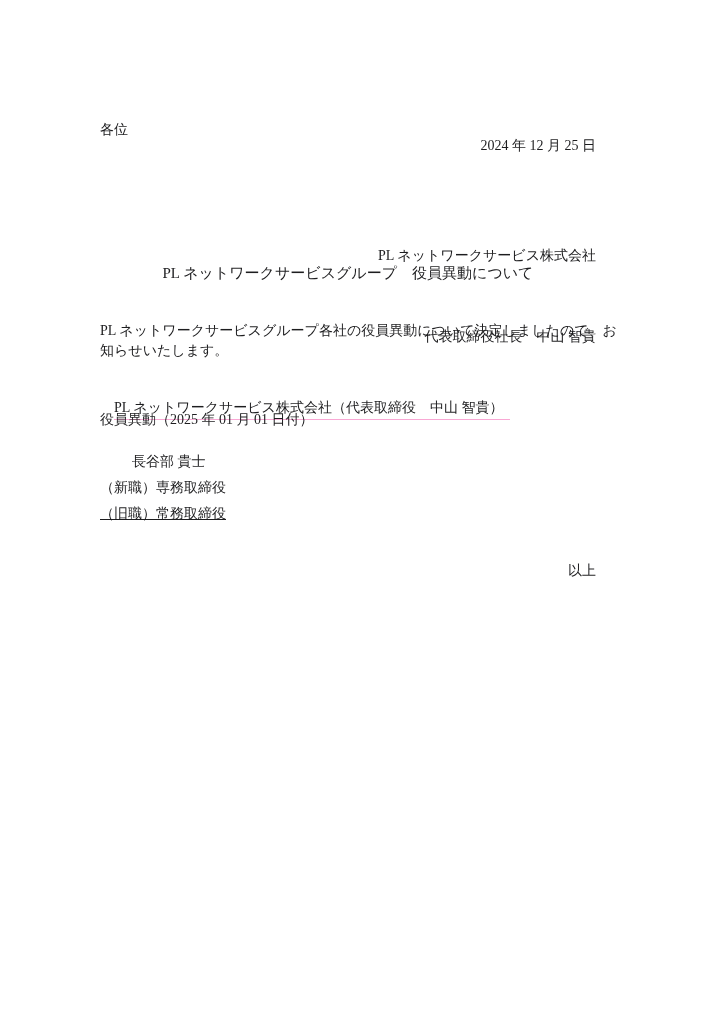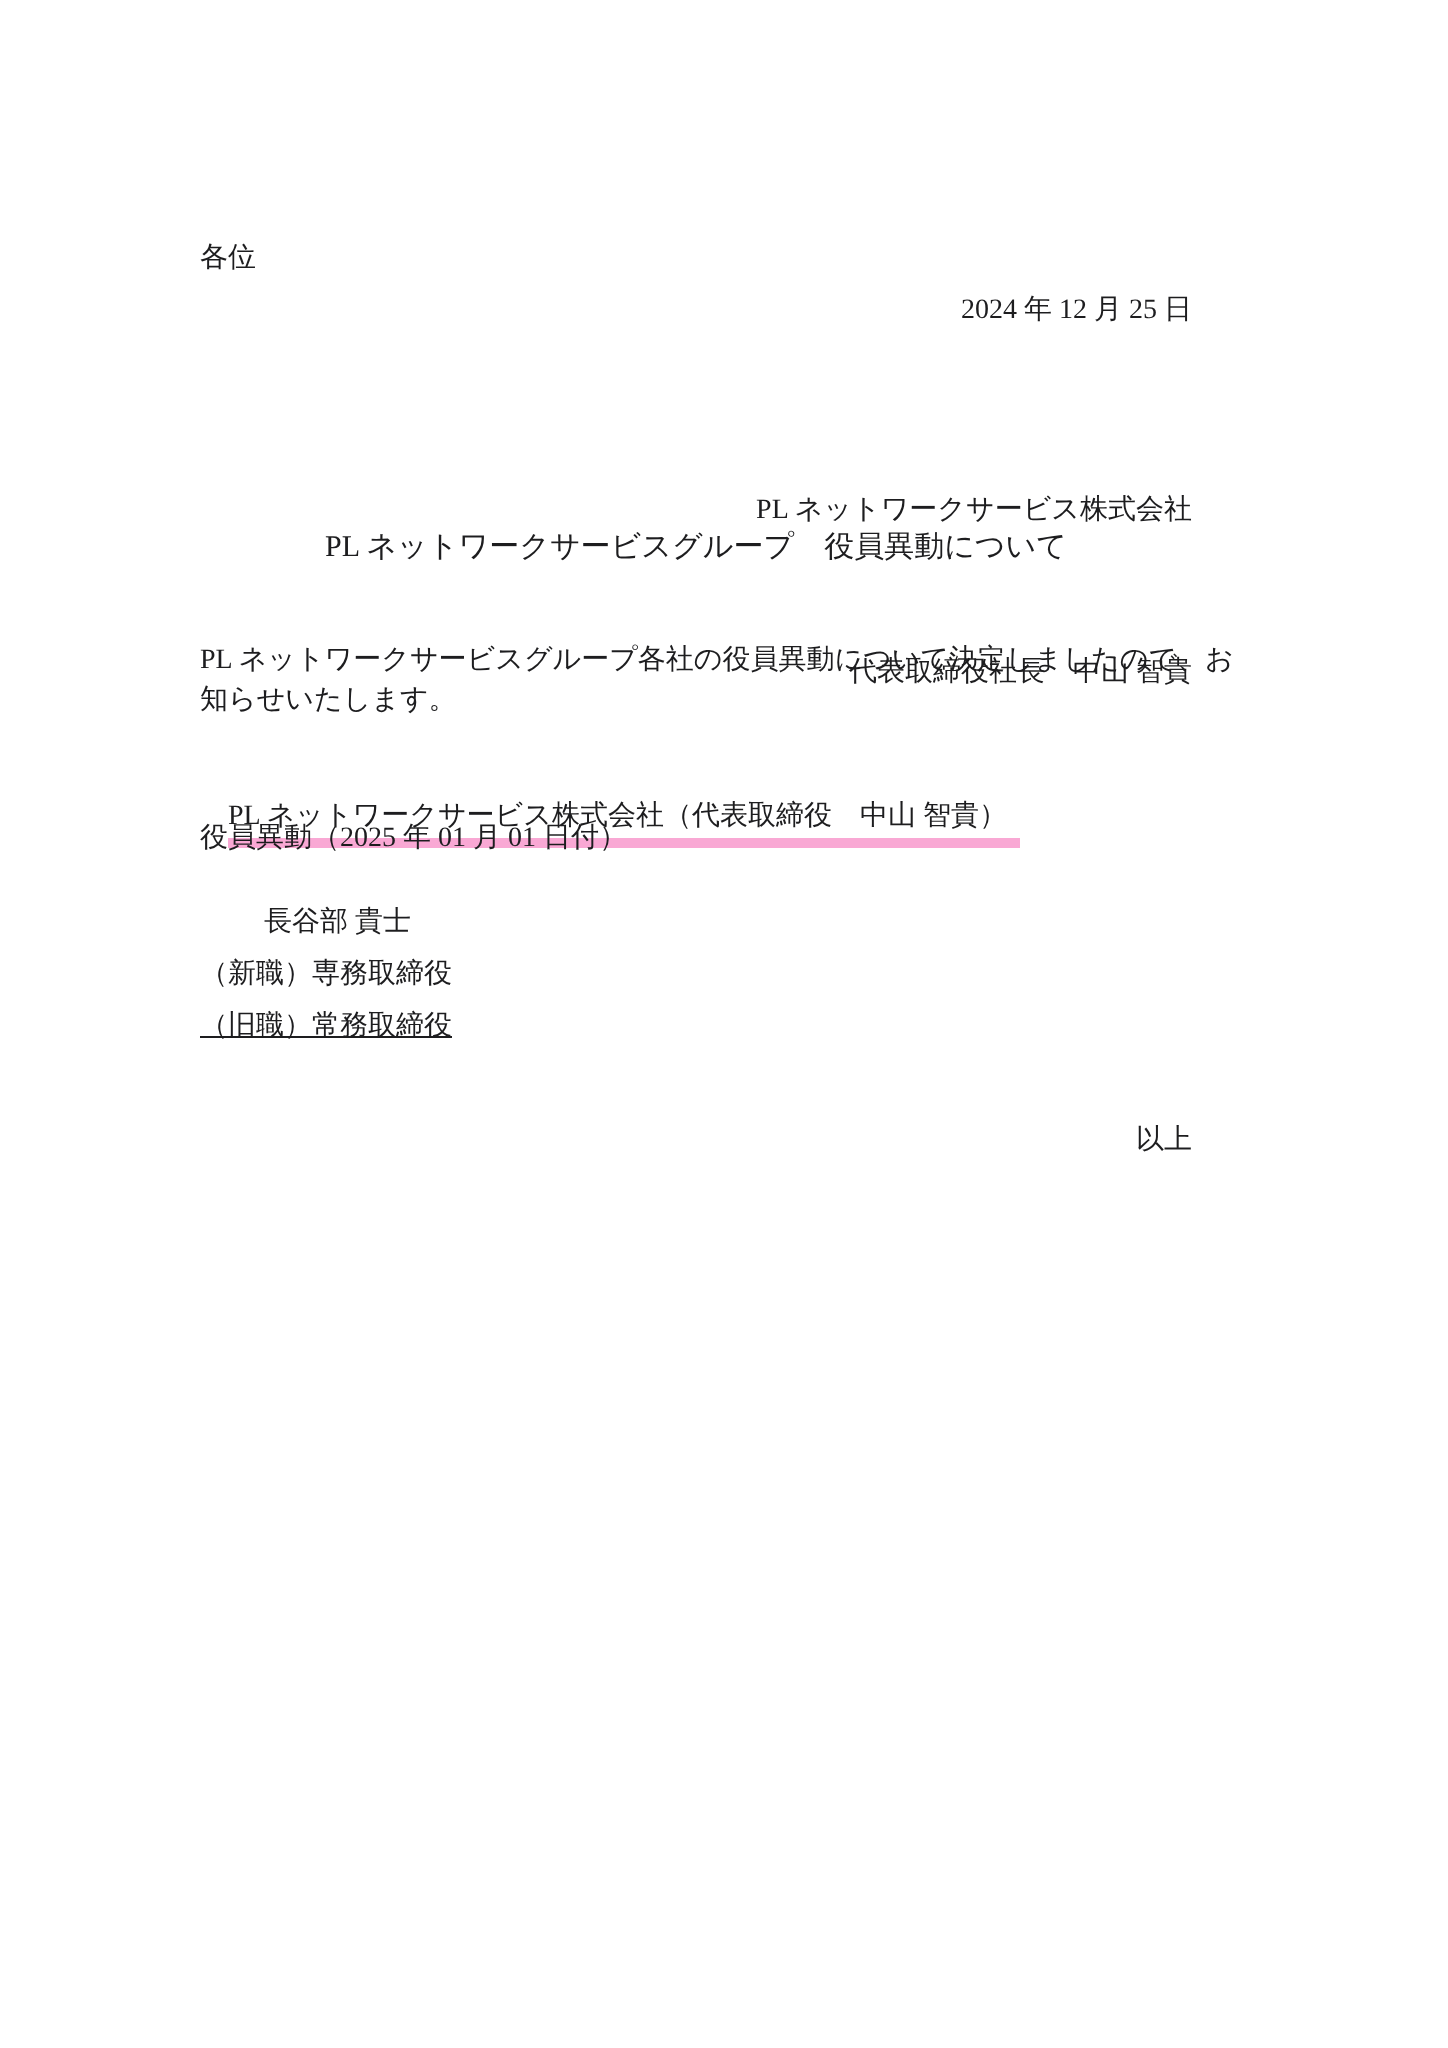--- a/index.html
+++ b/index.html
@@ -16,21 +16,21 @@
     color: #1d1d1f;
     overflow: hidden;
   }
   .line {
     position: absolute;
     font-size: 14px;
     line-height: 20px;
     white-space: pre;
   }
   .recipient { top: 120px; left: 100px; }
-  .date { top: 146px; right: 104px; }
+  .date { top: 136px; right: 104px; }
   .sender-block {
     position: absolute;
     top: 188px;
     right: 104px;
     text-align: right;
     font-size: 14px;
     line-height: 27px;
     white-space: pre;
   }
   .doc-title {
@@ -53,21 +53,21 @@
   }
   .section-heading {
     position: absolute;
     top: 383px;
     left: 100px;
     font-size: 14px;
     white-space: pre;
   }
   .section-heading .underlined {
     display: inline-block;
-    border-bottom: 5px solid #f9a8d4;
+    border-bottom: 1px solid #f9a8d4;
     padding-right: 7px;
     padding-bottom: 2px;
   }
   .effective-date { top: 410px; left: 100px; }
   .person-name { top: 452px; left: 100px; margin-left: 32px; }
   .new-position { top: 478px; left: 100px; }
   .old-position { top: 504px; left: 100px; text-decoration: underline; }
   .closing { top: 561px; right: 104px; }
 </style>
 </head>

